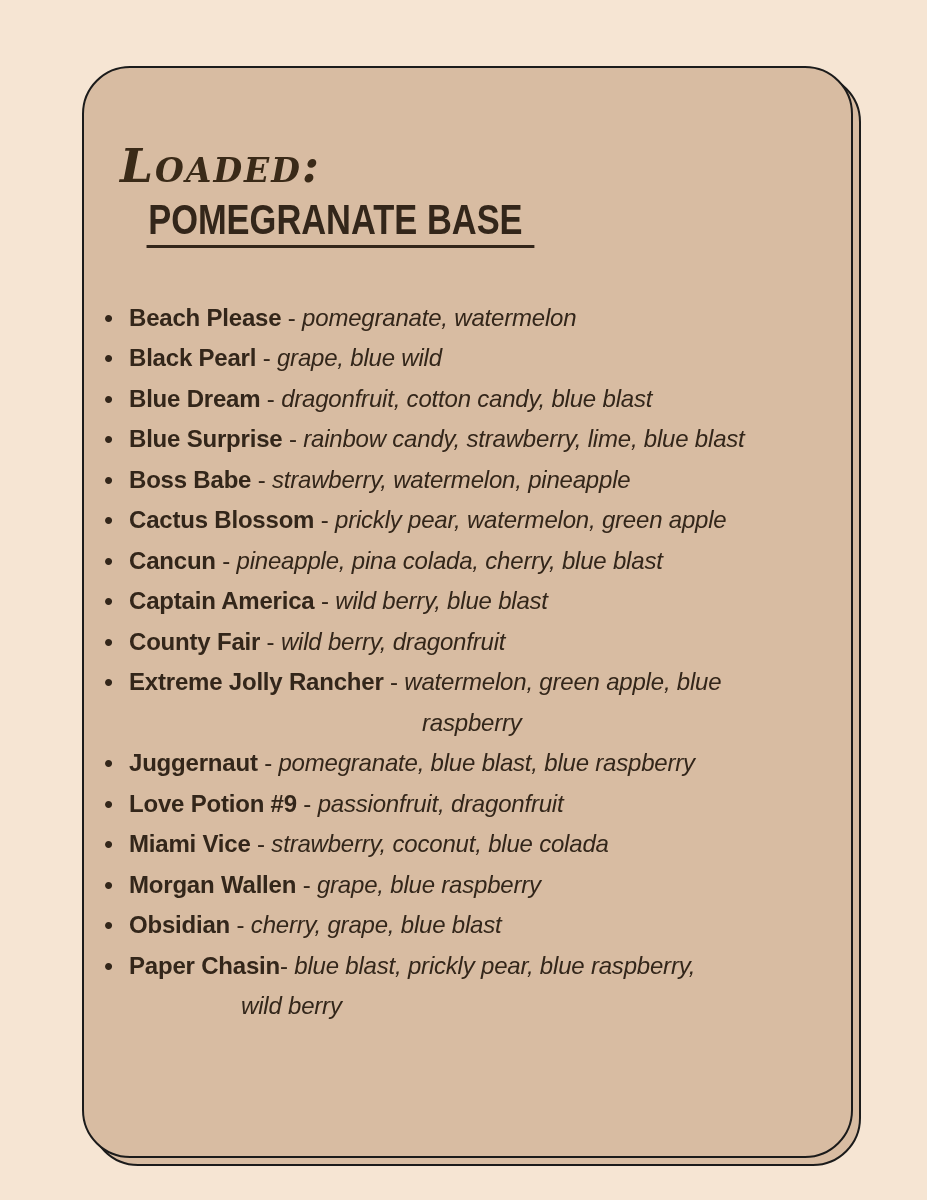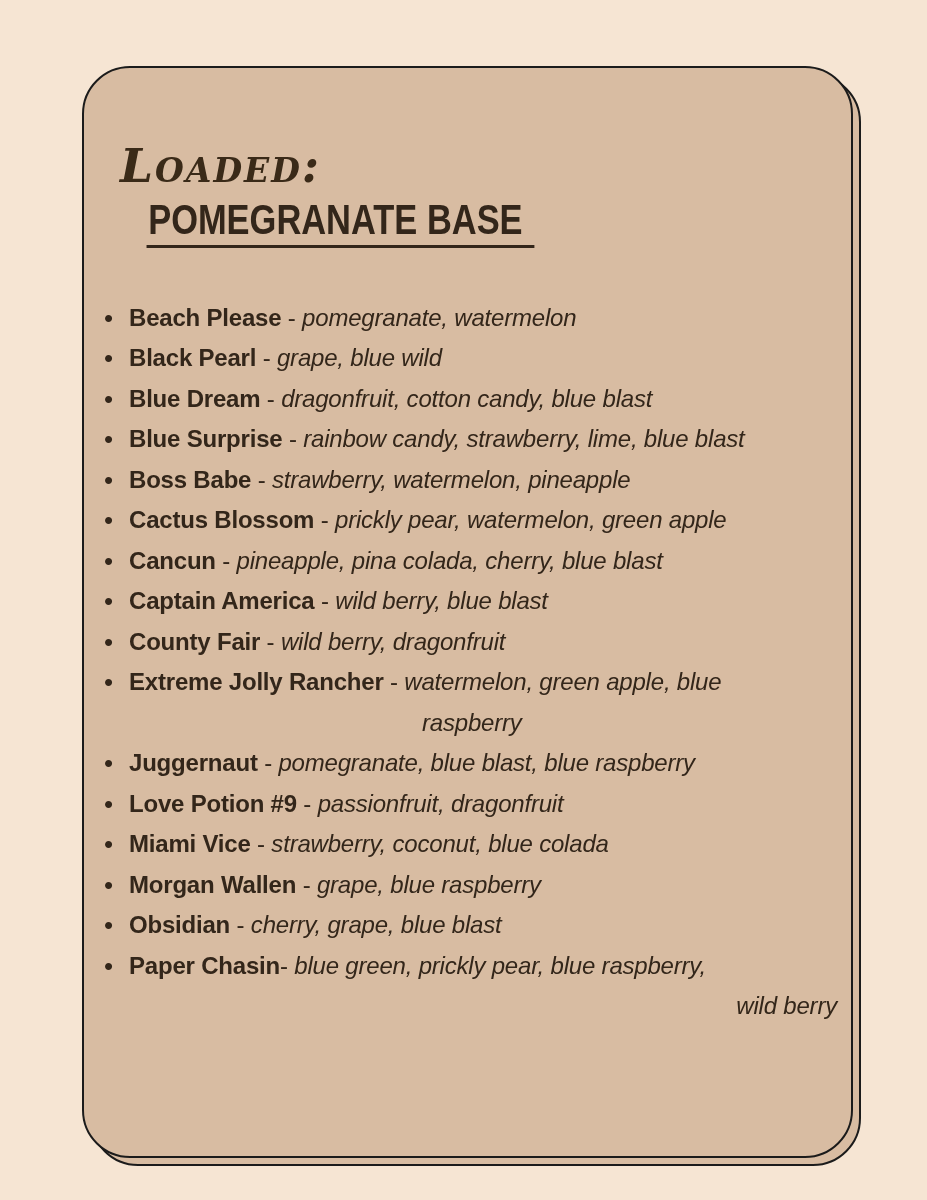--- a/index.html
+++ b/index.html
@@ -26,21 +26,21 @@
     z-index: 1;
   }
   .card {
     position: absolute;
     left: 82px; top: 66px;
     width: 771px; height: 1092px;
     background: var(--card-bg);
     border: 2.5px solid var(--border-color);
     border-radius: 48px;
     z-index: 2;
-    padding: 72px 14px 0 20px;
+    padding: 72px 42px 0 20px;
     overflow: hidden;
     color: var(--text-color);
   }
   .page-title {
     font-family: "DejaVu Serif", "Liberation Serif", serif;
     font-style: italic;
     font-weight: 700;
     font-variant: small-caps;
     font-size: 47px;
     letter-spacing: 2px;
@@ -86,21 +86,21 @@
   .line1 { white-space: nowrap; }
   .item-name { font-weight: 700; }
   .item-sep { white-space: pre; font-weight: 400; }
   .item-flavors { font-style: italic; font-weight: 400; text-align: center; }
   .cont {
     font-style: italic;
     font-weight: 400;
     line-height: 40.5px;
   }
   .menu-list .menu-item:nth-child(10) .cont { margin-left: 293px; font-style: italic; }
-  .menu-list .menu-item:nth-child(16) .cont { margin-left: 112px; text-align: right; }
+  .menu-list .menu-item:nth-child(16) .cont { margin-left: 112px; }
 </style>
 </head>
 <body>
 
 <div class="card-shadow"></div>
 
 <div class="card">
   <div class="page-title">Loaded:</div>
   <div class="subtitle-row">
     <span class="subtitle">POMEGRANATE BASE</span>
@@ -207,18 +207,18 @@
       <li class="menu-item">
     <span class="bullet">•</span>
     <span class="line1">
       <span class="item-name">Obsidian</span><span class="item-sep"> - </span><span class="item-flavors">cherry, grape, blue blast</span>
     </span>
     
   </li>
       <li class="menu-item">
     <span class="bullet">•</span>
     <span class="line1">
-      <span class="item-name">Paper Chasin</span><span class="item-sep">- </span><span class="item-flavors">blue green, prickly pear, blue raspberry,</span>
+      <span class="item-name">Paper Chasin</span><span class="item-sep">- </span><span class="item-flavors">blue blast, prickly pear, blue raspberry,</span>
     </span>
     <div class="cont">wild berry</div>
   </li>
     </ul>
 </div>
 
 </body></html>

